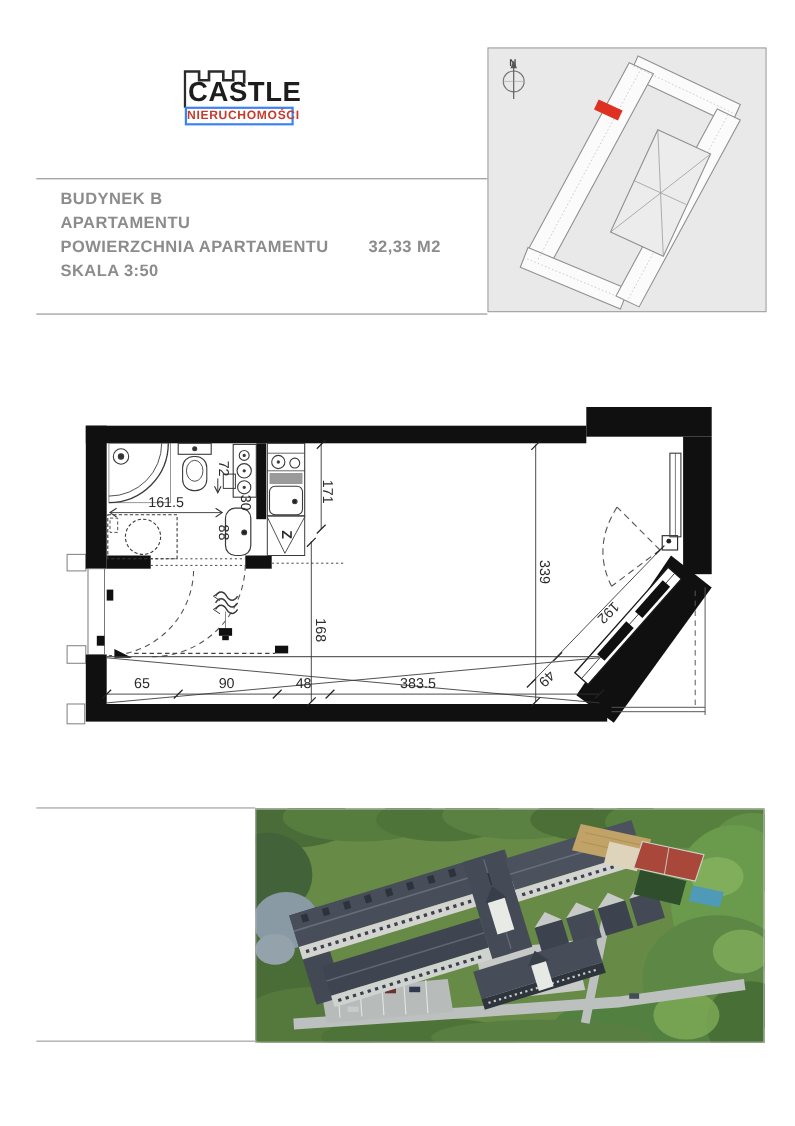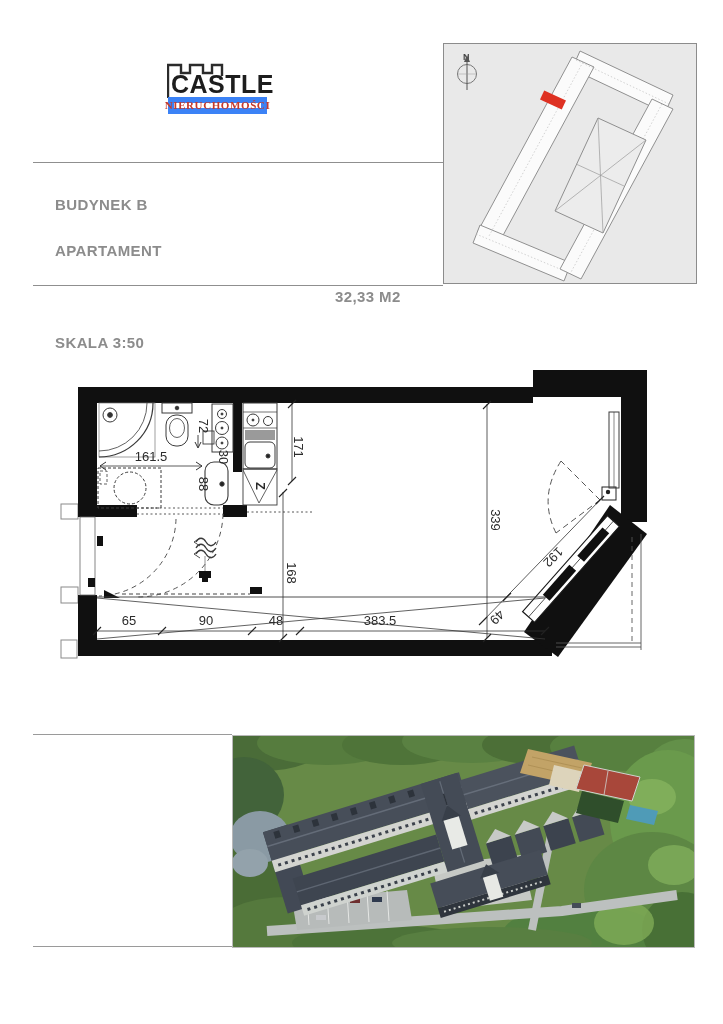--- a/index.html
+++ b/index.html
@@ -10,28 +10,28 @@
   
   .rule{position:absolute;left:33px;width:410px;border-top:1.6px solid #8f8f8f;}
   .photoline{position:absolute;left:33px;width:199px;border-top:1.5px solid #9a9a9a;}
   
   .logo-wrap{position:absolute;left:167px;top:63px;width:112px;height:54px;}
   .logo-title{
     position:absolute;left:4px;top:9px;font-size:25px;font-weight:bold;color:#1d1d1d;
     letter-spacing:0.5px;line-height:1;
   }
   .logo-subtitle-box{
-    position:absolute;left:1px;top:34px;width:99px;height:17px;border:6px solid #3b82f6;
-    box-sizing:border-box;display:flex;align-items:center;justify-content:center;font-family:Liberation Serif, serif;
+    position:absolute;left:1px;top:34px;width:99px;height:17px;border:2px solid #3b82f6;
+    box-sizing:border-box;display:flex;align-items:center;justify-content:flex-start;
   }
   .logo-subtitle{font-size:11px;font-weight:bold;color:#c63b2c;letter-spacing:0.6px;line-height:1;}
   
   .info{position:absolute;left:55px;top:170px;width:380px;color:#8c8c8c;font-weight:bold;
         font-size:15px;letter-spacing:0.4px;}
-  .info-line{height:22px;line-height:22px;position:relative;white-space:nowrap;margin-top:24px;}
+  .info-line{height:22px;line-height:22px;position:relative;white-space:nowrap;}
   .info-value{position:absolute;left:280px;top:0;}
   
   .siteplan{position:absolute;left:443px;top:43px;}
   
   .floorplan{position:absolute;left:55px;top:355px;}
   
   .photo{position:absolute;left:232px;top:735px;}
   svg text{font-family:"Liberation Sans", sans-serif;}
   .dim{font-size:13px;fill:#2b2b2b;}
   .thin{stroke:#3a3a3a;stroke-width:1;fill:none;}
@@ -48,22 +48,23 @@
   <div class="logo-subtitle-box">
     <span class="logo-subtitle">NIERUCHOMOŚCI</span>
   </div>
 </div>
 
 <div class="rule" style="top:162px;"></div>
 <div class="rule" style="top:285px;"></div>
 
 <div class="info">
   <div class="info-line">BUDYNEK B</div>
-  <div class="info-line">APARTAMENT</div>
+  <div class="info-line">APARTAMENTU</div>
   <div class="info-line">
+    <span>POWIERZCHNIA APARTAMENTU</span>
     <span class="info-value">32,33 M2</span>
   </div>
   <div class="info-line">SKALA 3:50</div>
 </div>
 
 <svg class="siteplan" width="254" height="241" viewBox="0 0 254 241">
   <rect x="0.5" y="0.5" width="253" height="240" fill="#e9e9e9" stroke="#8c8c8c" stroke-width="1"></rect>
 
   <g>
     <text x="20" y="17" font-size="9" font-weight="bold" fill="#444">N</text>

